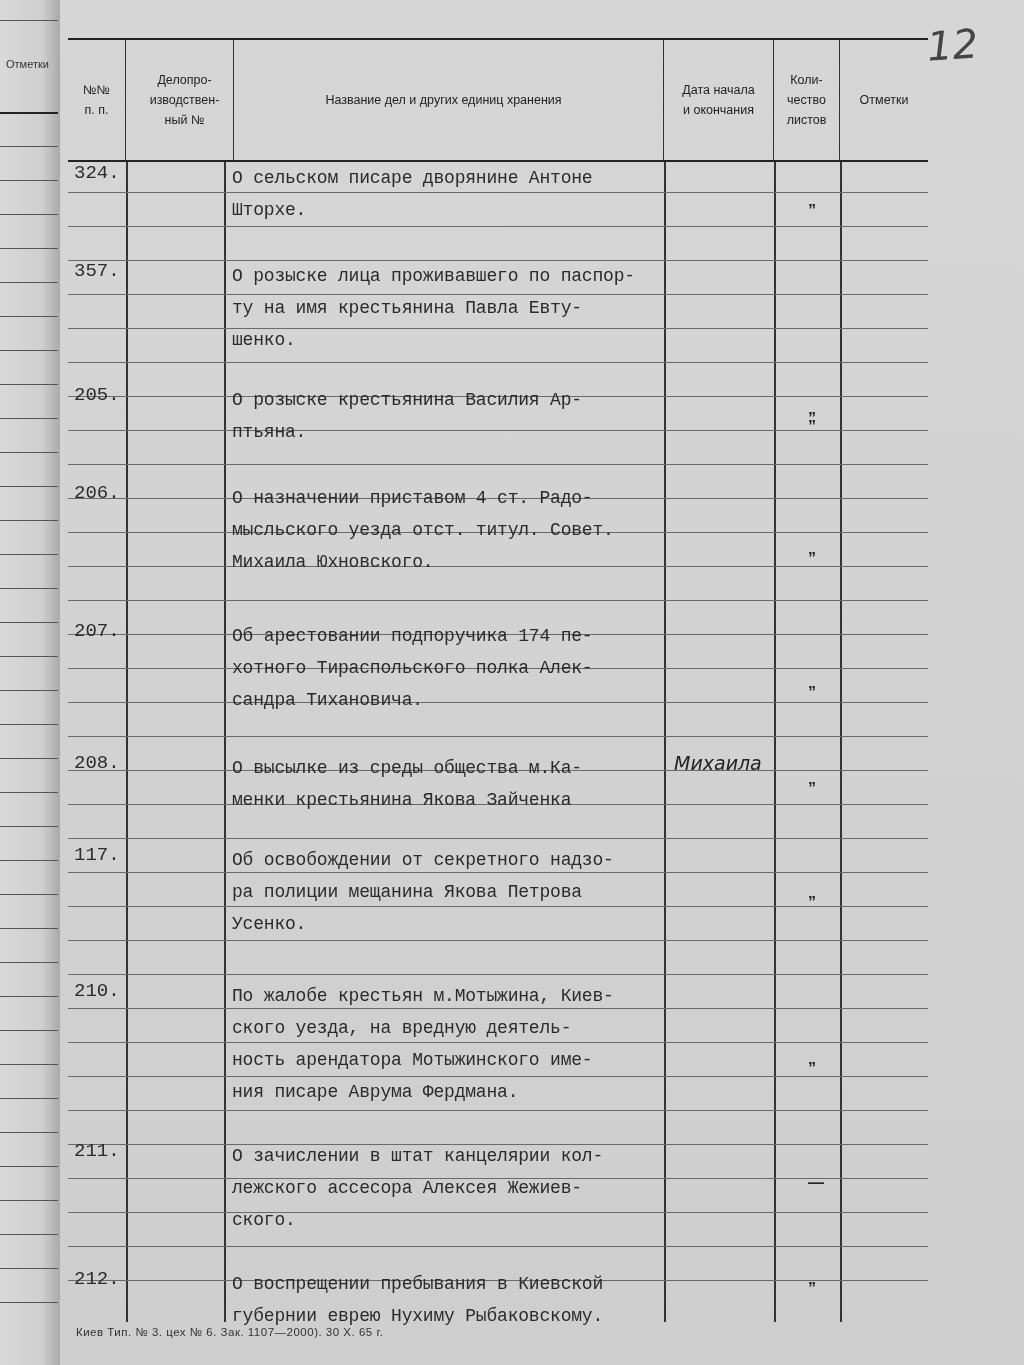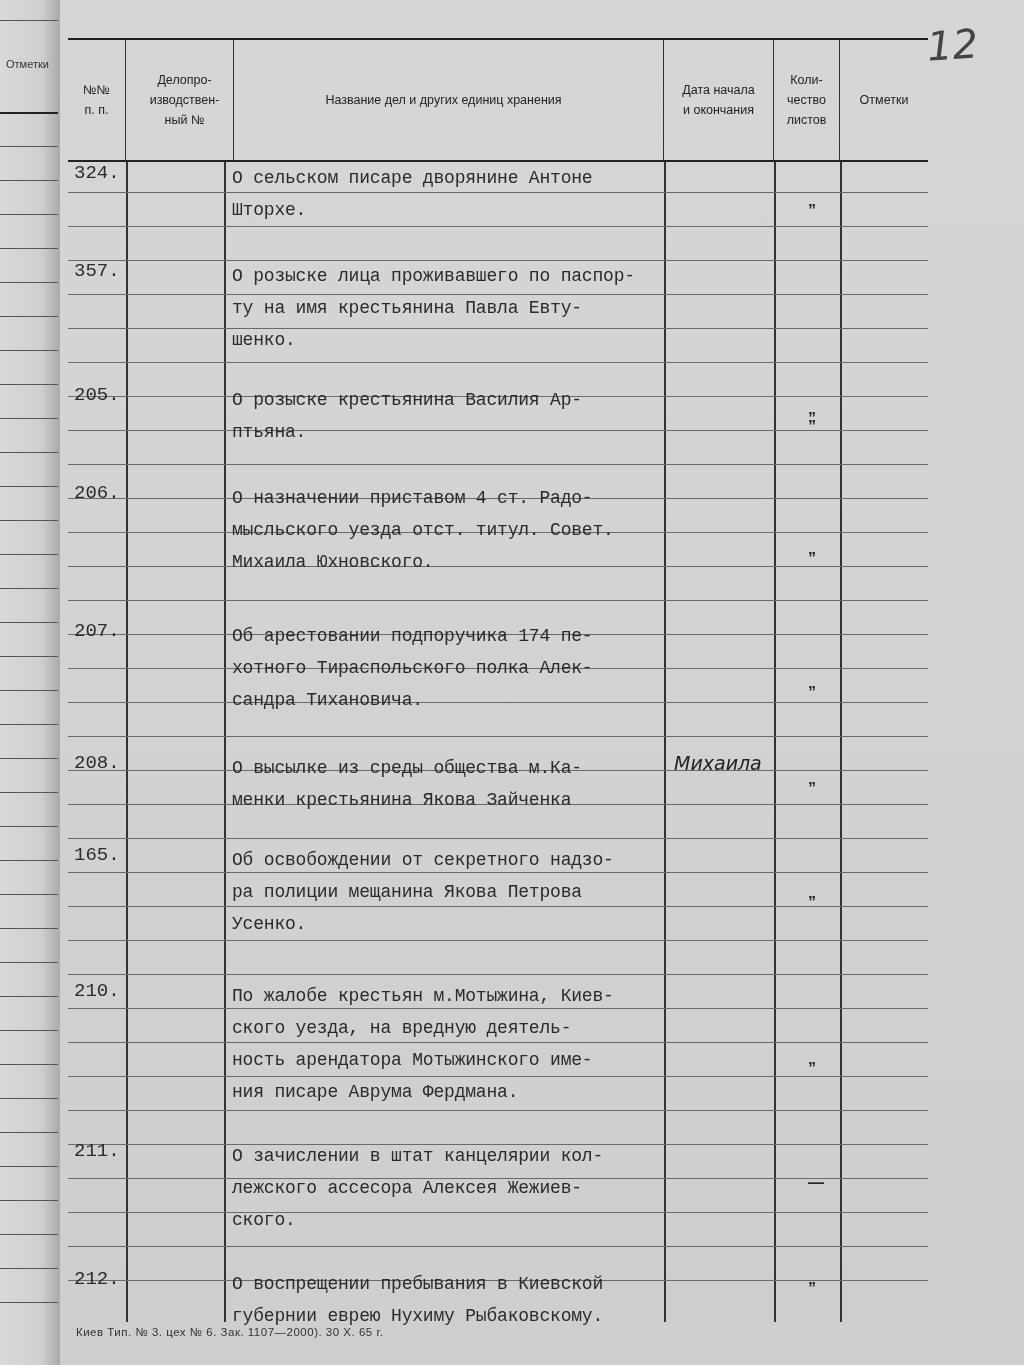--- a/index.html
+++ b/index.html
@@ -239,21 +239,21 @@
         <div class="count" style="top:64px">”</div>
       </div>
       <div class="row" style="top:590px">
         <div class="num">208.</div>
         <div class="title">О высылке из среды общества м.Ка-
 менки крестьянина Якова Зайченка</div>
         <div class="date">Михаила</div>
         <div class="count" style="top:28px">”</div>
       </div>
       <div class="row" style="top:682px">
-        <div class="num">165.</div>
+        <div class="num">117.</div>
         <div class="title">Об освобождении от секретного надзо-
 ра полиции мещанина Якова Петрова
 Усенко.</div>
         <div class="count" style="top:50px">”</div>
       </div>
       <div class="row" style="top:818px">
         <div class="num">210.</div>
         <div class="title">По жалобе крестьян м.Мотыжина, Киев-
 ского уезда, на вредную деятель-
 ность арендатора Мотыжинского име-

